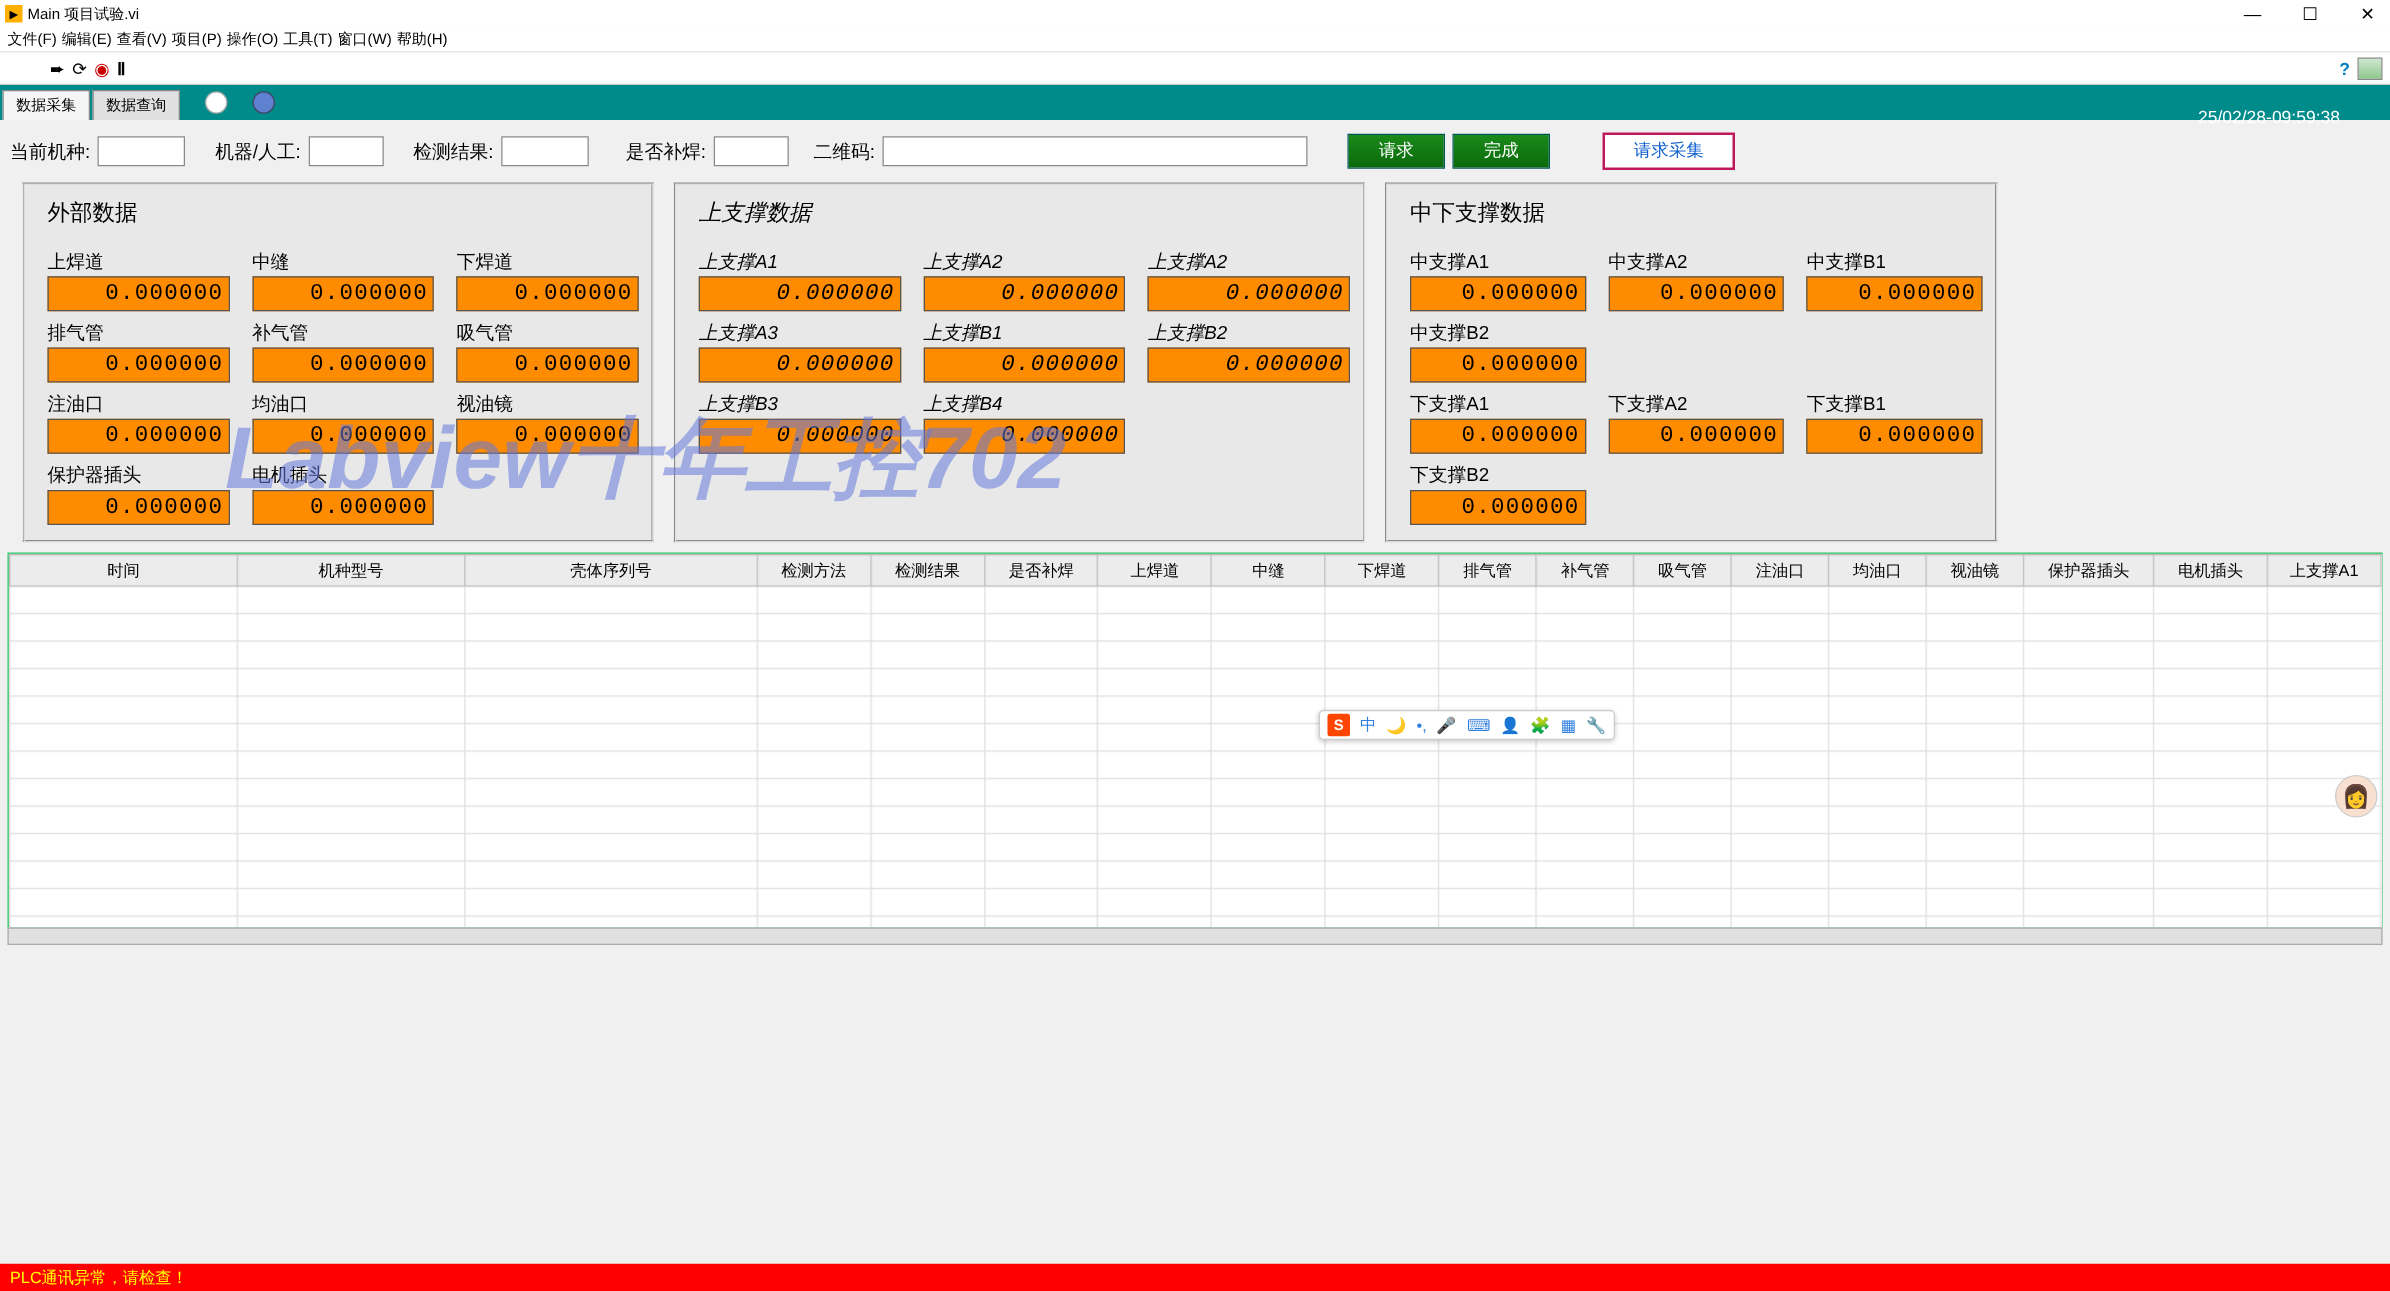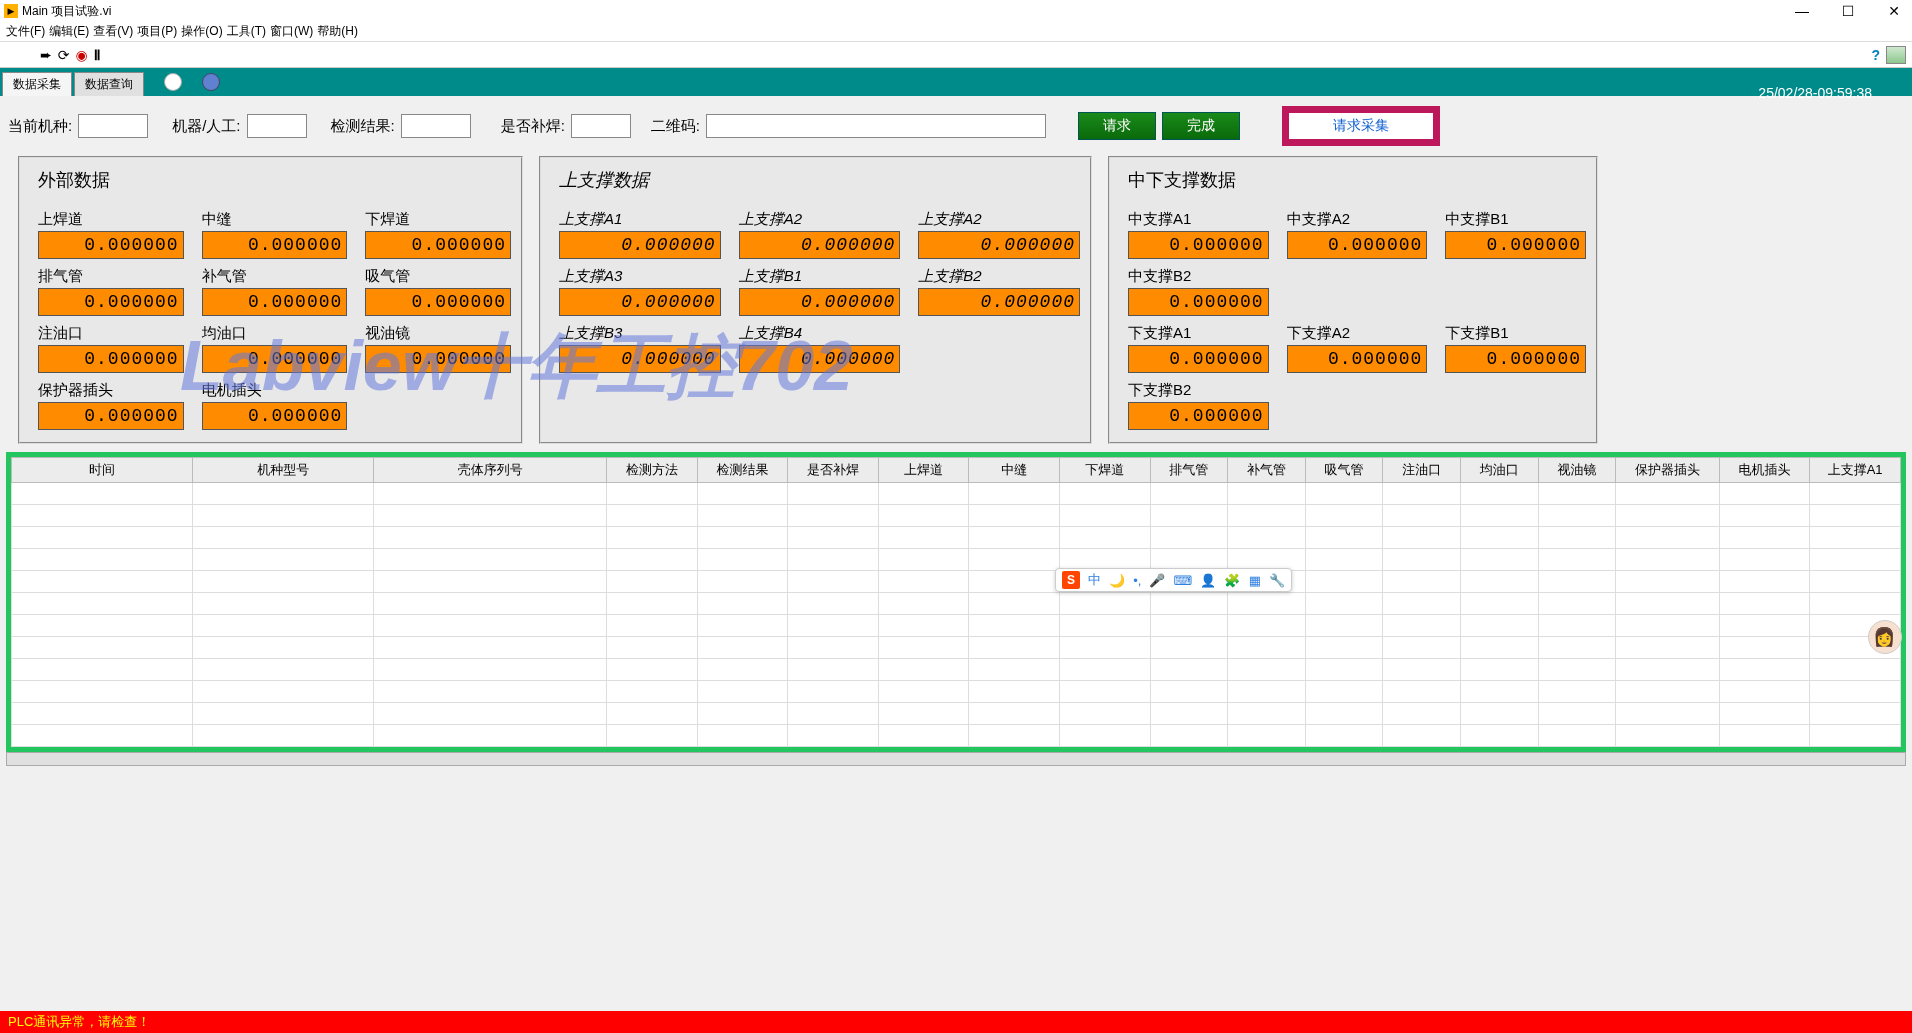--- a/index.html
+++ b/index.html
@@ -24,39 +24,39 @@
 .tab { background: #f5f5f5; border: 1px solid #888; border-bottom: none; padding: 3px 10px; font-size: 12px; margin-left: 2px; cursor: pointer; }
 .tab.inactive { background: #e0e0e0; }
 .tabbar .ind { width: 18px; height: 18px; border-radius: 50%; margin-left: 20px; align-self: center; }
 .ind-white { background: #fff; border: 1px solid #aaa; margin-left: 280px; }
 .ind-blue { background: #6080d0; border: 1px solid #446; margin-left: 30px; }
 .tabbar .timestamp { position: absolute; right: 40px; color: #fff; font-size: 14px; top: 17px; }
 
 .topform { background: #f0f0f0; padding: 10px 8px; display: flex; align-items: center; gap: 6px; font-size: 15px; }
 .topform input { border: 1px solid #888; background: #fff; height: 24px; padding: 0 4px; }
 .btn-green { background: linear-gradient(#1a8a1a,#0a6a0a); color: #fff; border: 1px solid #055; padding: 4px 24px; font-size: 14px; cursor: pointer; }
-.btn-white { background: #fff; border: 7px solid #be185d; padding: 4px 44px; font-size: 14px; cursor: pointer; color: #1060d0; }
+.btn-white { background: #fff; border: 2px solid #be185d; padding: 4px 23px; font-size: 14px; cursor: pointer; color: #1060d0; }
 
 .panels { display: flex; gap: 4px; padding: 0 6px; }
 .panel { border: 2px groove #ddd; background: #e8e8e8; padding: 6px 10px 12px 18px; position: relative; margin-left: 12px; }
 .panel-title { font-size: 18px; margin-bottom: 18px; margin-top: 4px; }
 .p1 { width: 505px; }
 .p2 { width: 553px; font-style: italic; }
 .p3 { width: 490px; }
 .panel-grid { display: grid; gap: 8px 18px; }
 .p1 .panel-grid { grid-template-columns: repeat(3,1fr); }
 .p2 .panel-grid { grid-template-columns: repeat(3,1fr); }
 .p3 .panel-grid { grid-template-columns: repeat(3,1fr); }
 .field { }
 .field-lbl { font-size: 15px; margin-bottom: 2px; }
 .field-val { background: #ff8c00; border: 1px solid #555; padding: 3px 4px; font-size: 18px; font-family: "Courier New", monospace; text-align: right; letter-spacing: 1px; color: #000; }
 
 .watermark { position: absolute; top: 320px; left: 180px; font-size: 70px; font-style: italic; font-weight: bold; color: rgba(100,120,220,0.55); pointer-events: none; z-index: 50; font-family: Arial; }
 
-.tablewrap { border: 5px solid #22c55e; margin: 8px 6px 0 6px; background: #fff; height: 300px; overflow: auto; }
+.tablewrap { border: 1px solid #22c55e; margin: 8px 6px 0 6px; background: #fff; height: 300px; overflow: auto; }
 table { border-collapse: collapse; width: 100%; table-layout: fixed; }
 th { background: #ececec; border: 1px solid #bbb; font-size: 13px; font-weight: normal; padding: 3px 2px; white-space: nowrap; }
 td { border: 1px solid #ddd; height: 22px; }
 .scroll-h { height: 14px; background: #e0e0e0; border: 1px solid #aaa; margin: 0 6px; }
 
 .statusbar { position: absolute; bottom: 0; left: 0; right: 0; height: 22px; display: flex; }
 .status-l { background: #000; color: #fff; width: 660px; font-size: 13px; padding: 2px 8px; }
 .status-r { background: #ff0000; color: #ffff00; flex: 1; font-size: 13px; padding: 2px 8px; }
 
 .ime-bar { position: absolute; top: 568px; left: 1055px; background: #fff; border: 1px solid #ccc; border-radius: 4px; padding: 2px 6px; display: flex; gap: 8px; align-items: center; font-size: 13px; box-shadow: 0 1px 4px rgba(0,0,0,0.2); z-index: 60; }

